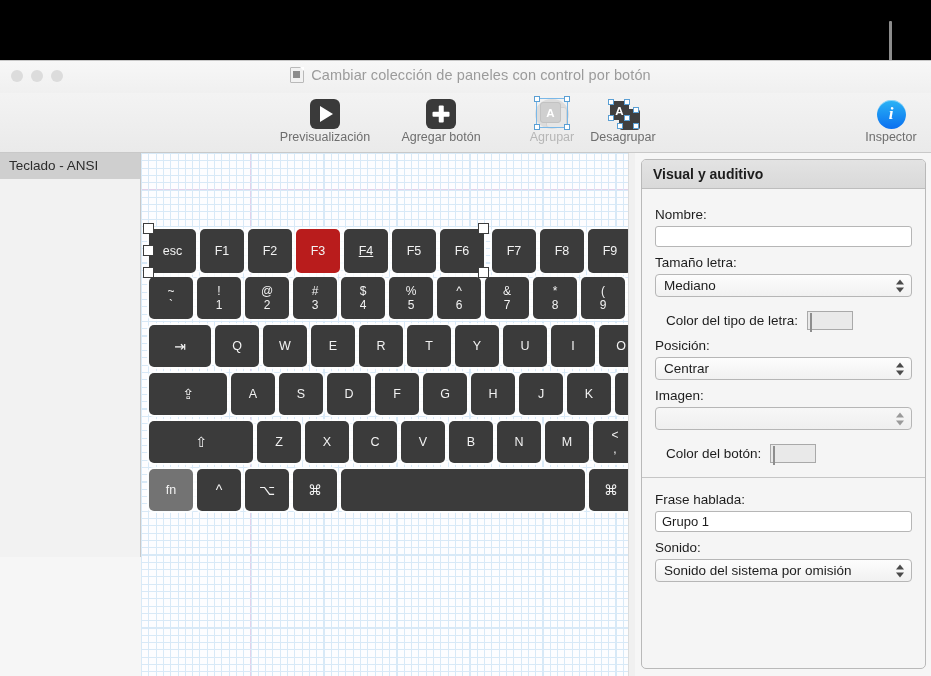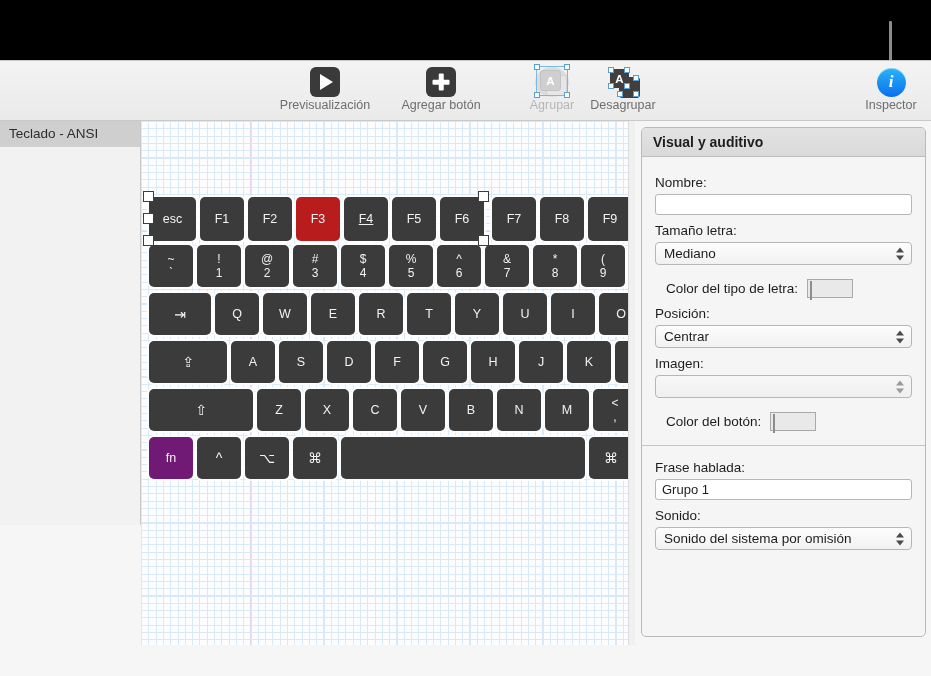--- a/index.html
+++ b/index.html
@@ -213,20 +213,31 @@
 </style>
 </head>
 <body>
 
 <div id="root">
 
   <div class="callout-line"></div>
 
   <div class="window">
 
+    <div class="titlebar">
+      <div class="lights">
+        <div class="light"></div>
+        <div class="light"></div>
+        <div class="light"></div>
+      </div>
+      <div class="title">
+        <span class="doc-icon"></span>
+        <span>Cambiar colección de paneles con control por botón</span>
+      </div>
+    </div>
 
     <div class="toolbar">
 
 
       <div class="tb-item" style="left:273px;">
         <div class="glyph">
           <div class="sq-dark">
               <span class="tri"></span>
             </div>
         </div>
@@ -371,21 +382,21 @@
             <div class="key" style="left: 164px; top: 268px; width: 44px; height: 42px; background: rgb(59, 59, 59);">X</div>
             <div class="key" style="left: 212px; top: 268px; width: 44px; height: 42px; background: rgb(59, 59, 59);">C</div>
             <div class="key" style="left: 260px; top: 268px; width: 44px; height: 42px; background: rgb(59, 59, 59);">V</div>
             <div class="key" style="left: 308px; top: 268px; width: 44px; height: 42px; background: rgb(59, 59, 59);">B</div>
             <div class="key" style="left: 356px; top: 268px; width: 44px; height: 42px; background: rgb(59, 59, 59);">N</div>
             <div class="key" style="left: 404px; top: 268px; width: 44px; height: 42px; background: rgb(59, 59, 59);">M</div>
             <div class="key two" style="left: 452px; top: 268px; width: 44px; height: 42px; background: rgb(59, 59, 59);">
               <span class="top">&lt;</span>
               <span class="bot">,</span>
             </div>
-            <div class="key" style="left: 8px; top: 316px; width: 44px; height: 42px; background: #701a75;">fn</div>
+            <div class="key" style="left: 8px; top: 316px; width: 44px; height: 42px; background: #737373;">fn</div>
             <div class="key sym" style="left: 56px; top: 316px; width: 44px; height: 42px; background: rgb(59, 59, 59);">^</div>
             <div class="key sym" style="left: 104px; top: 316px; width: 44px; height: 42px; background: rgb(59, 59, 59);">⌥</div>
             <div class="key sym" style="left: 152px; top: 316px; width: 44px; height: 42px; background: rgb(59, 59, 59);">⌘</div>
             <div class="key" style="left: 200px; top: 316px; width: 244px; height: 42px; background: rgb(59, 59, 59);"></div>
             <div class="key sym" style="left: 448px; top: 316px; width: 44px; height: 42px; background: rgb(59, 59, 59);">⌘</div>
             <div class="sel-handle" style="left: 2px; top: 70px;"></div>
             <div class="sel-handle" style="left: 337px; top: 70px;"></div>
             <div class="sel-handle" style="left: 2px; top: 114px;"></div>
             <div class="sel-handle" style="left: 337px; top: 114px;"></div>
             <div class="sel-handle" style="left: 2px; top: 92px;"></div>

